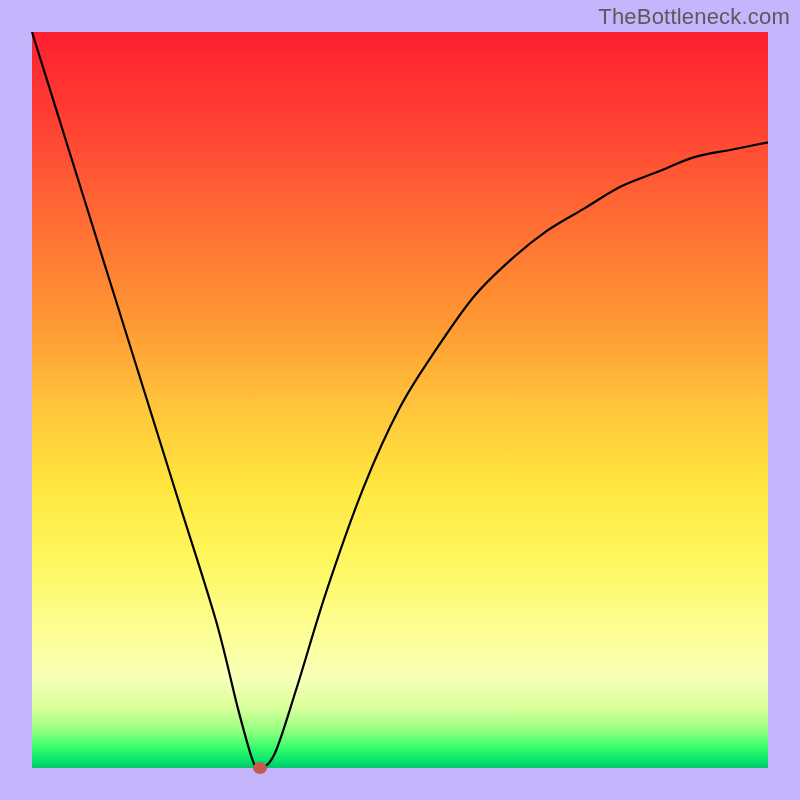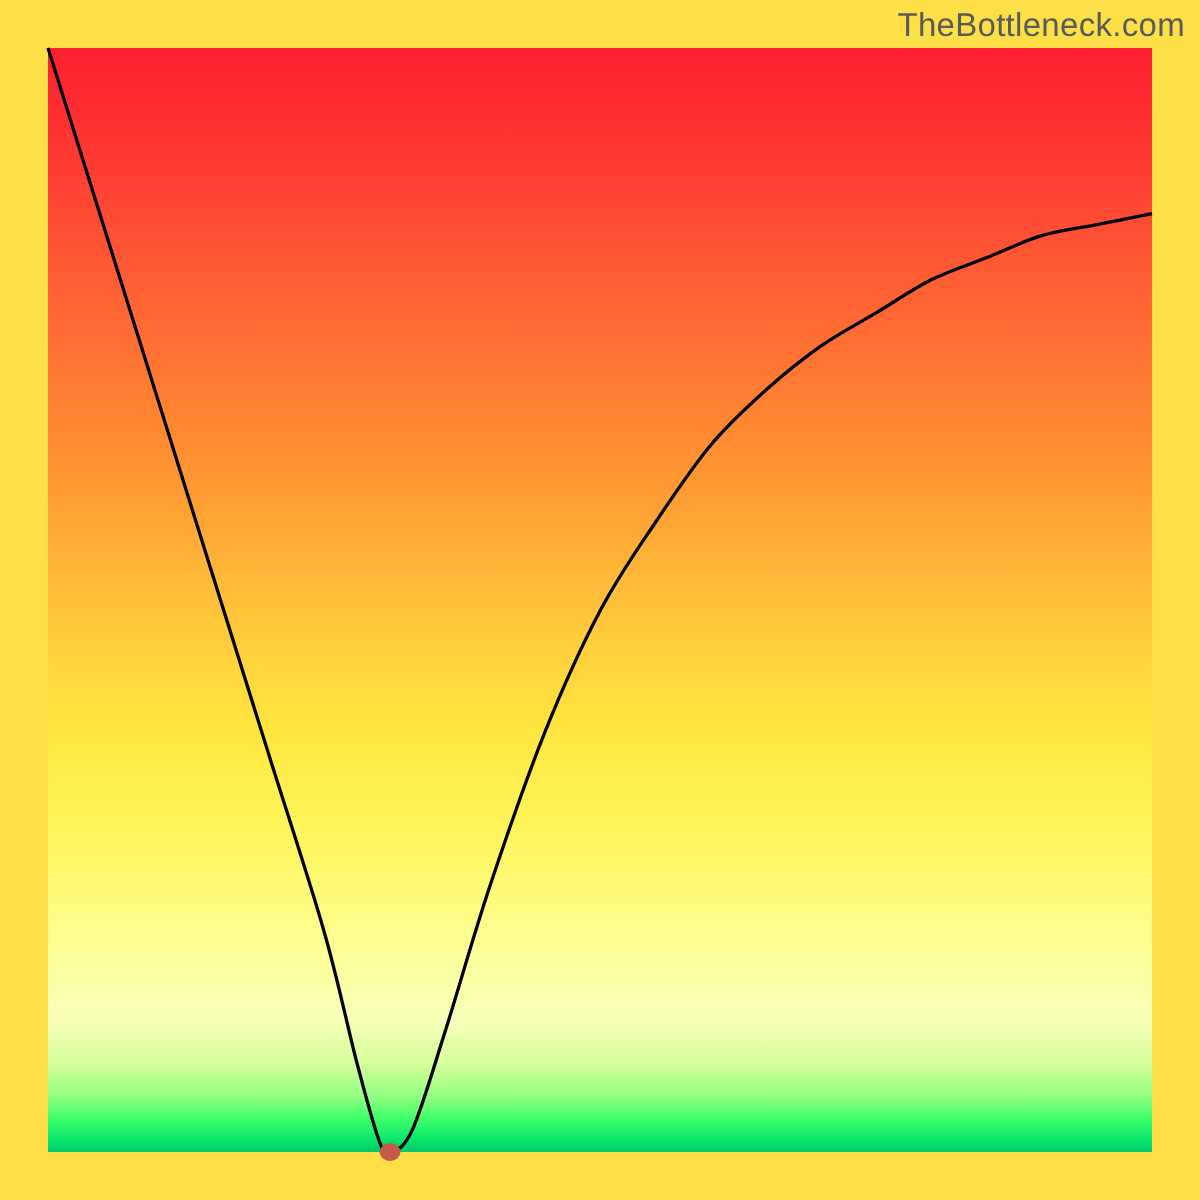--- a/index.html
+++ b/index.html
@@ -10,21 +10,21 @@
     background: #000;
     overflow: hidden;
     font-family: Arial, Helvetica, sans-serif;
   }
   .frame {
     position: absolute;
     left: 0;
     top: 0;
     width: 800px;
     height: 800px;
-    background: #fde047;
+    background: #c4b5fd;
   }
   .plot-area {
     position: absolute;
     left: 32px;
     top: 32px;
     width: 736px;
     height: 736px;
     background: linear-gradient(to bottom,
       #ff1f2f 0%,
       #ff3a33 10%,

